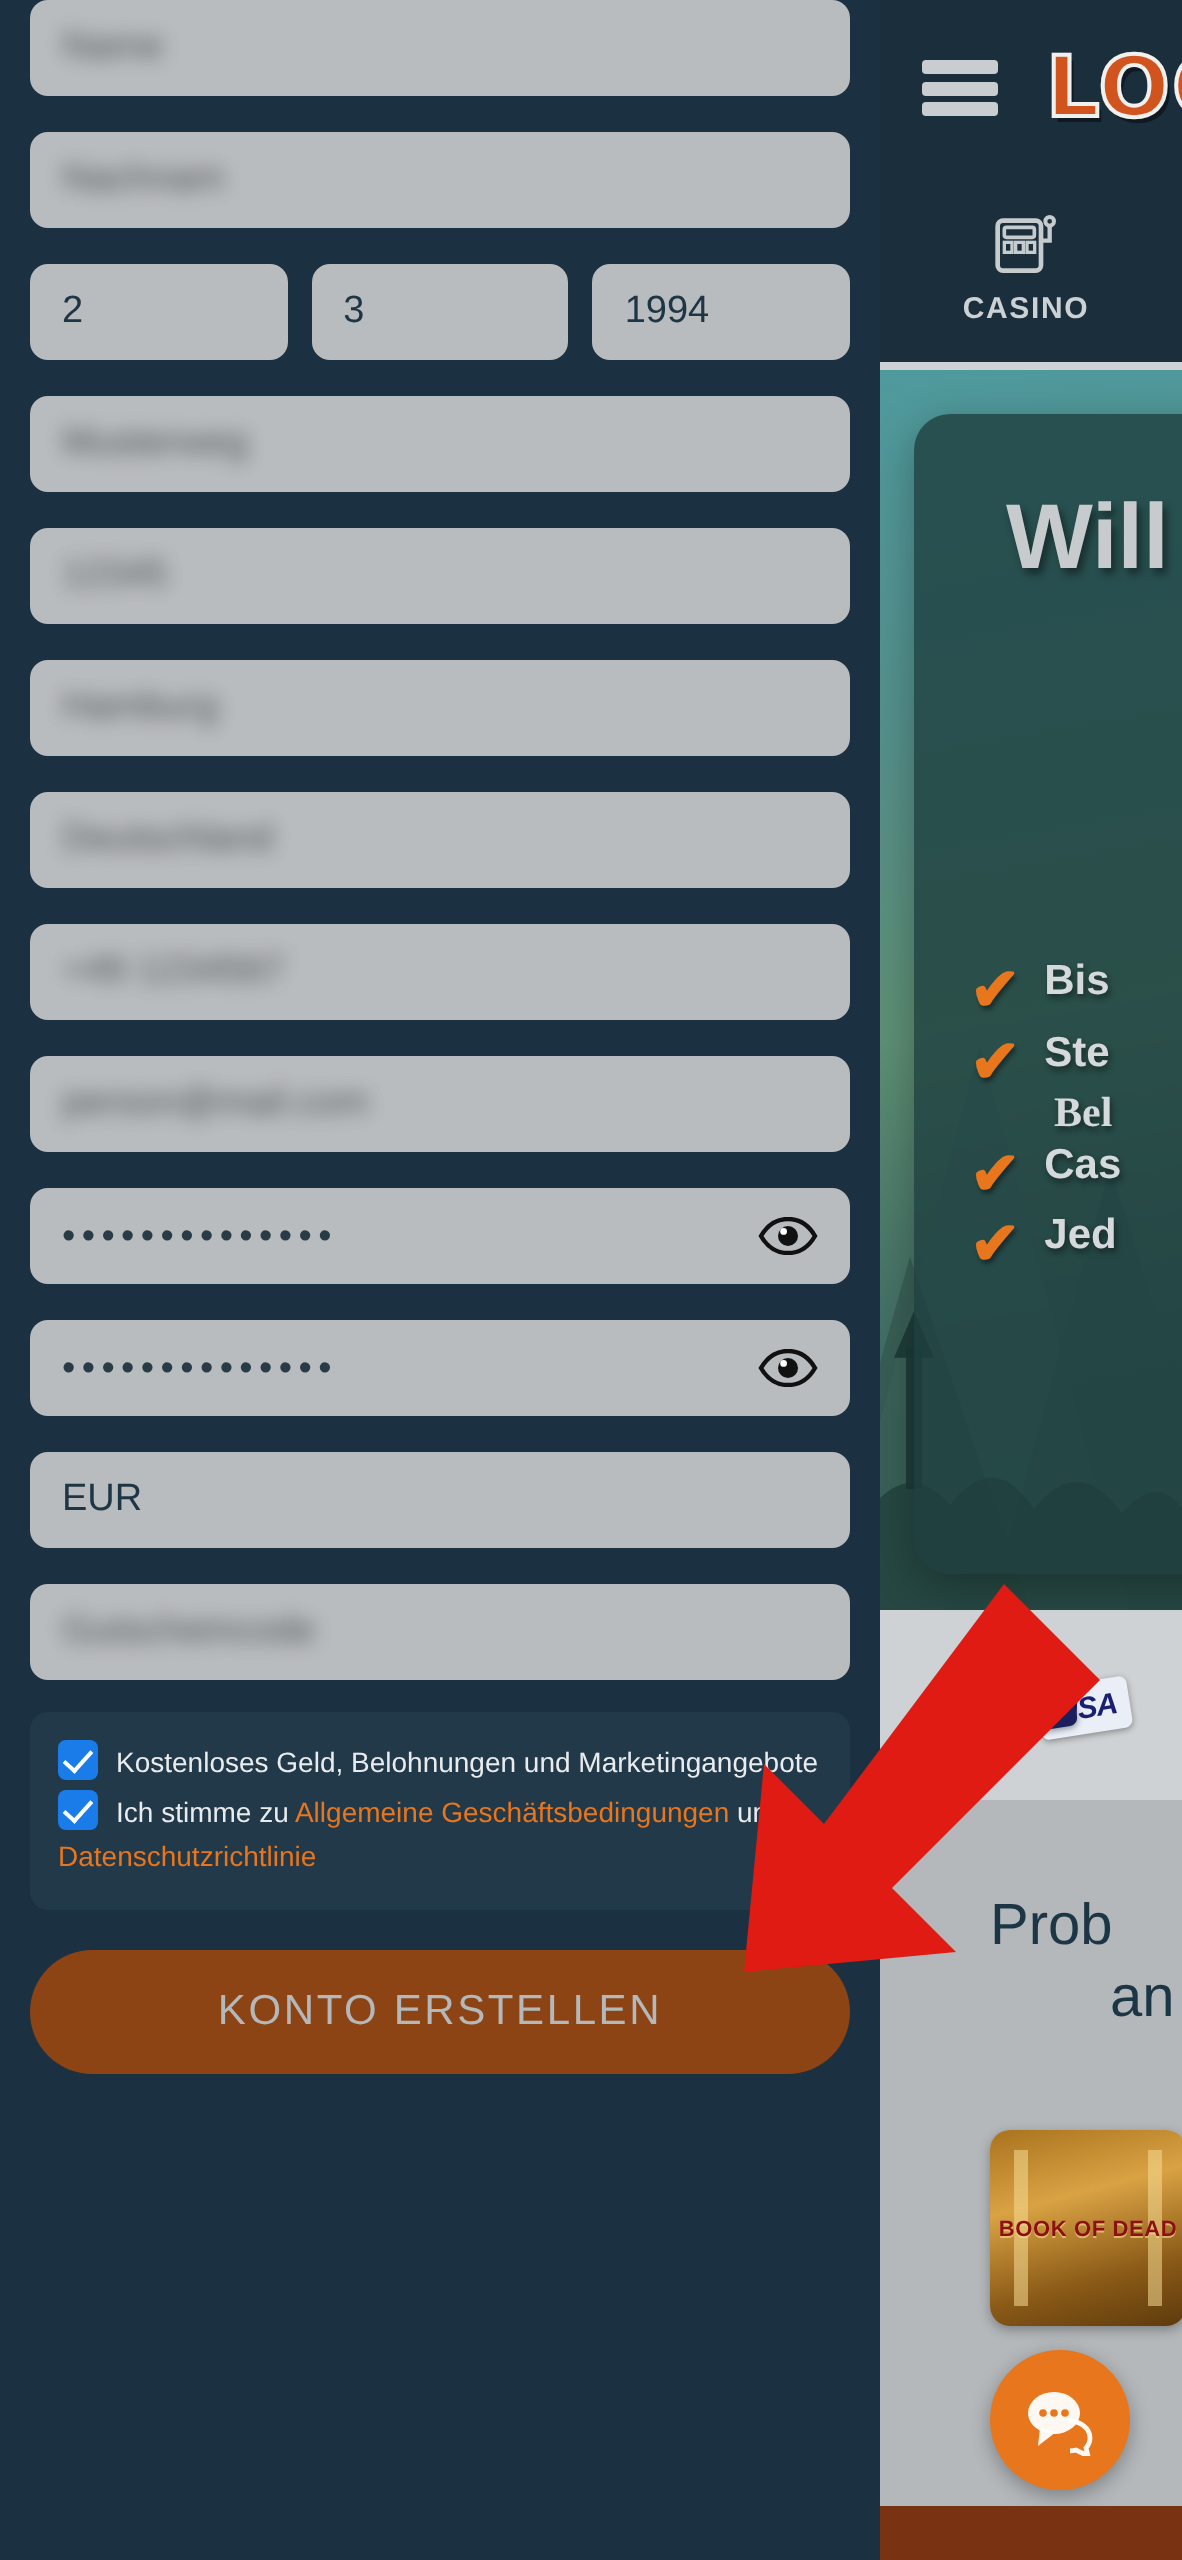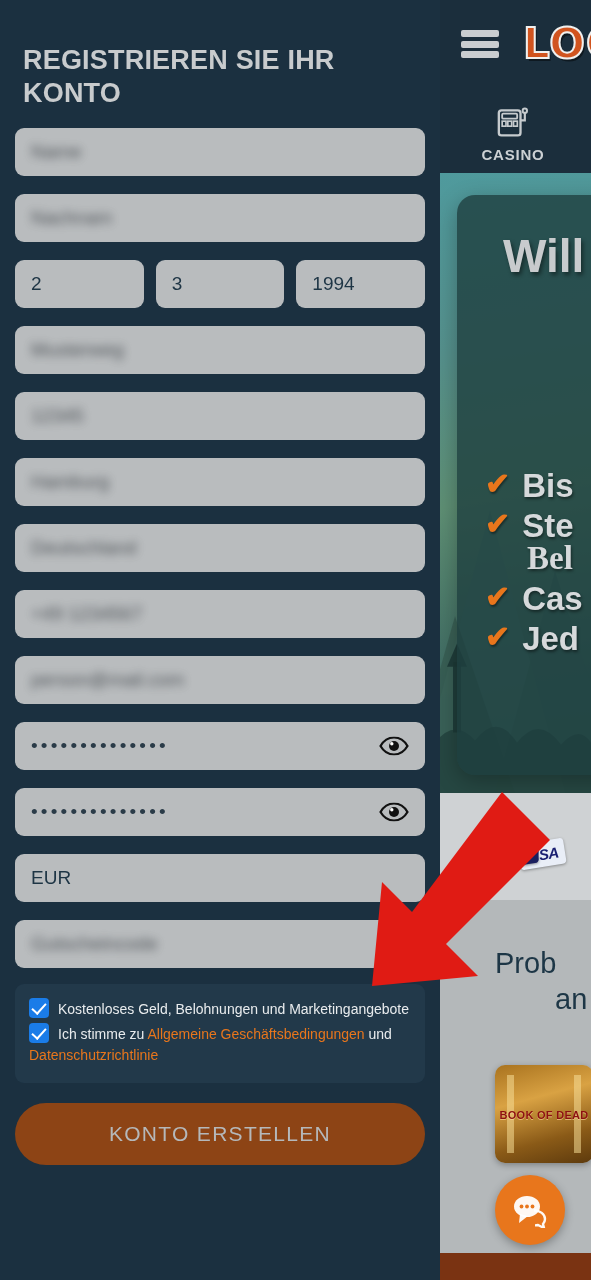--- a/index.html
+++ b/index.html
@@ -33,40 +33,40 @@
   .nav-strip {
     position:absolute; left:0; top:84px; width:156px; height:97px;
     background:#1b2e3c; display:flex; flex-direction:column;
     align-items:center; justify-content:center; gap:4px;
   }
   .slot-icon { width:40px; height:40px; }
   .nav-label { color:#ccd1d4; font-size:15px; font-weight:bold; letter-spacing:.8px; }
 
   
   .hero {
-    position:absolute; left:0; top:173px; width:156px; height:620px;
+    position:absolute; left:0; top:185px; width:156px; height:620px;
     overflow:hidden;
     background:linear-gradient(170deg,#4f9a9d 0%,#55908c 28%,#5e8f74 52%,#3e6a62 78%,#2c4f4c 100%);
   }
   .mtn { position:absolute; bottom:0; left:0; width:100%; height:70%; }
   .hero-card {
     position:absolute; left:22px; top:22px; right:-200px; bottom:18px;
     background:rgba(30,62,62,.80); border-radius:18px;
     box-shadow:0 6px 22px rgba(0,0,0,.28);
     padding:38px 0 0 46px; overflow:hidden;
   }
   .hero-title {
     color:#c8cbcd; font-size:46px; font-weight:bold; line-height:1;
     white-space:nowrap; text-shadow:2px 3px 4px rgba(0,0,0,.45);
   }
   .perks { position:absolute; left:50px; top:295px; }
   .perk { display:flex; align-items:flex-start; gap:12px; margin-bottom:4px; white-space:nowrap; }
   .perk .tick { color:#e8761c; font-size:30px; font-weight:bold; line-height:1.05; flex:none;
     text-shadow:1px 2px 2px rgba(0,0,0,.4); }
-  .perk .ptext { color:#d6d9db; font-size:33px; font-weight:bold; line-height:1.08;
+  .perk .ptext { color:#d6d9db; font-size:21px; font-weight:bold; line-height:1.08;
     text-shadow:1px 2px 3px rgba(0,0,0,.45); }
 
   
   .pay-band {
     position:absolute; left:0; top:805px; width:156px; height:95px;
     background:#cfd2d4; display:flex; align-items:center; padding-left:58px;
   }
   .cards { position:relative; width:70px; height:34px; }
   .mc {
     position:absolute; left:0; top:0; width:44px; height:30px; border-radius:4px;
@@ -269,21 +269,20 @@
         <circle cx="22.5" cy="14.5" r="1.9" fill="#e8761c"></circle>
         <path d="M24 18.5a10.5 8.5 0 0 1 11 8.5 10.5 8.5 0 0 1-2 5l1 4-6-3a13 13 0 0 1-3 .4" fill="none" stroke="#fff" stroke-width="2.4" opacity=".95"></path>
       </svg>
     </div>
 
     <div class="footer-bar"></div>
   </div>
 
   <div id="reg">
 
-    <div class="reg-title">REGISTRIEREN SIE IHR KONTO</div>
 
     <div class="field">
       <span class="blurred">Name</span>
     </div>
 
     <div class="field">
       <span class="blurred">Nachnam</span>
     </div>
 
     <div class="row3">

